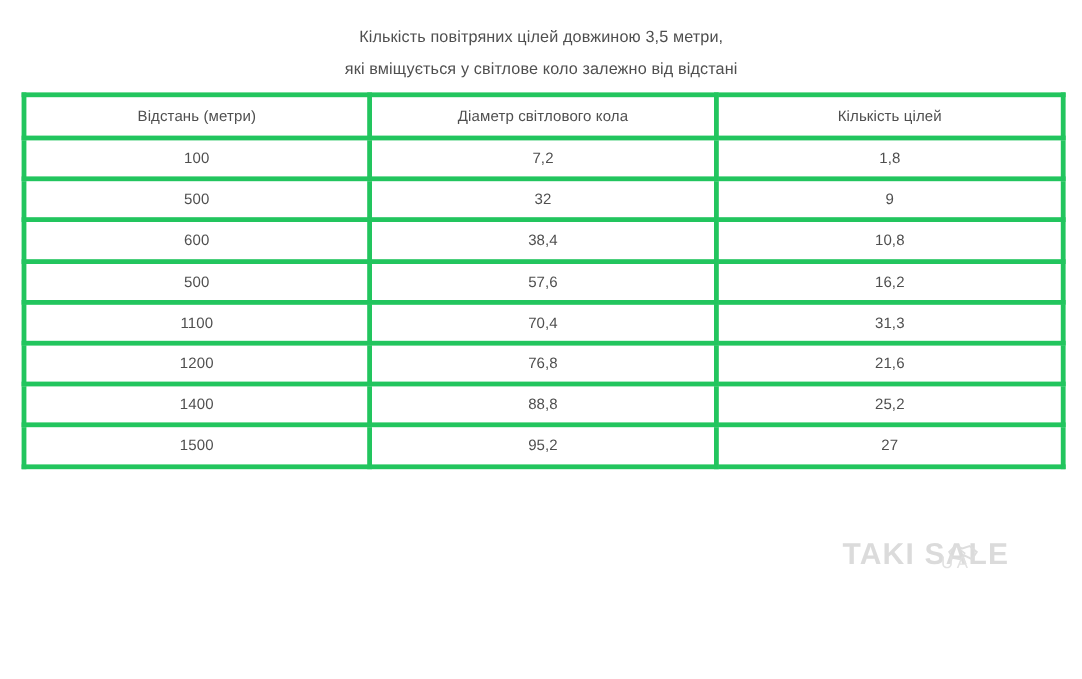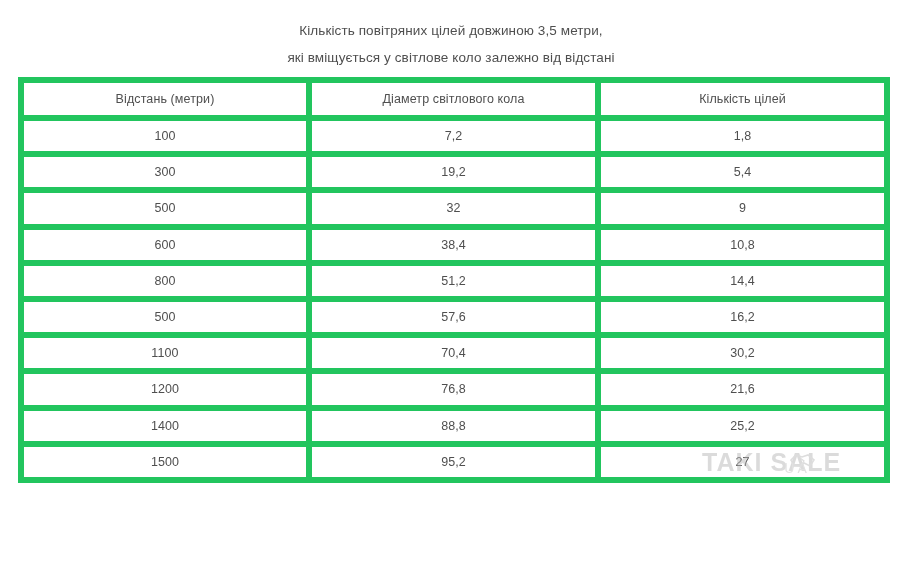--- a/index.html
+++ b/index.html
@@ -36,21 +36,21 @@
     top: 77px;
     left: 18px;
     width: 866px;
   }
   table.data {
     border-collapse: collapse;
     width: 866px;
     table-layout: fixed;
   }
   table.data th, table.data td {
-    border: 6px solid #22c55e;
+    border: 4px solid #22c55e;
     text-align: center;
     font-weight: normal;
     font-size: 12.5px;
     color: #4f4f4f;
     height: 30.2px;
     padding: 0;
     letter-spacing: 0.1px;
   }
   table.data th {
     height: 32px;
@@ -122,48 +122,38 @@
           <th>Кількість цілей</th>
         </tr>
       </thead>
       <tbody>
         <tr>
           <td>100</td>
           <td>7,2</td>
           <td>1,8</td>
         </tr>
         <tr>
-          <td>300</td>
-          <td>19,2</td>
-          <td>5,4</td>
-        </tr>
-        <tr>
           <td>500</td>
           <td>32</td>
           <td>9</td>
         </tr>
         <tr>
           <td>600</td>
           <td>38,4</td>
           <td>10,8</td>
         </tr>
         <tr>
-          <td>800</td>
-          <td>51,2</td>
-          <td>14,4</td>
-        </tr>
-        <tr>
           <td>500</td>
           <td>57,6</td>
           <td>16,2</td>
         </tr>
         <tr>
           <td>1100</td>
           <td>70,4</td>
-          <td>30,2</td>
+          <td>31,3</td>
         </tr>
         <tr>
           <td>1200</td>
           <td>76,8</td>
           <td>21,6</td>
         </tr>
         <tr>
           <td>1400</td>
           <td>88,8</td>
           <td>25,2</td>

